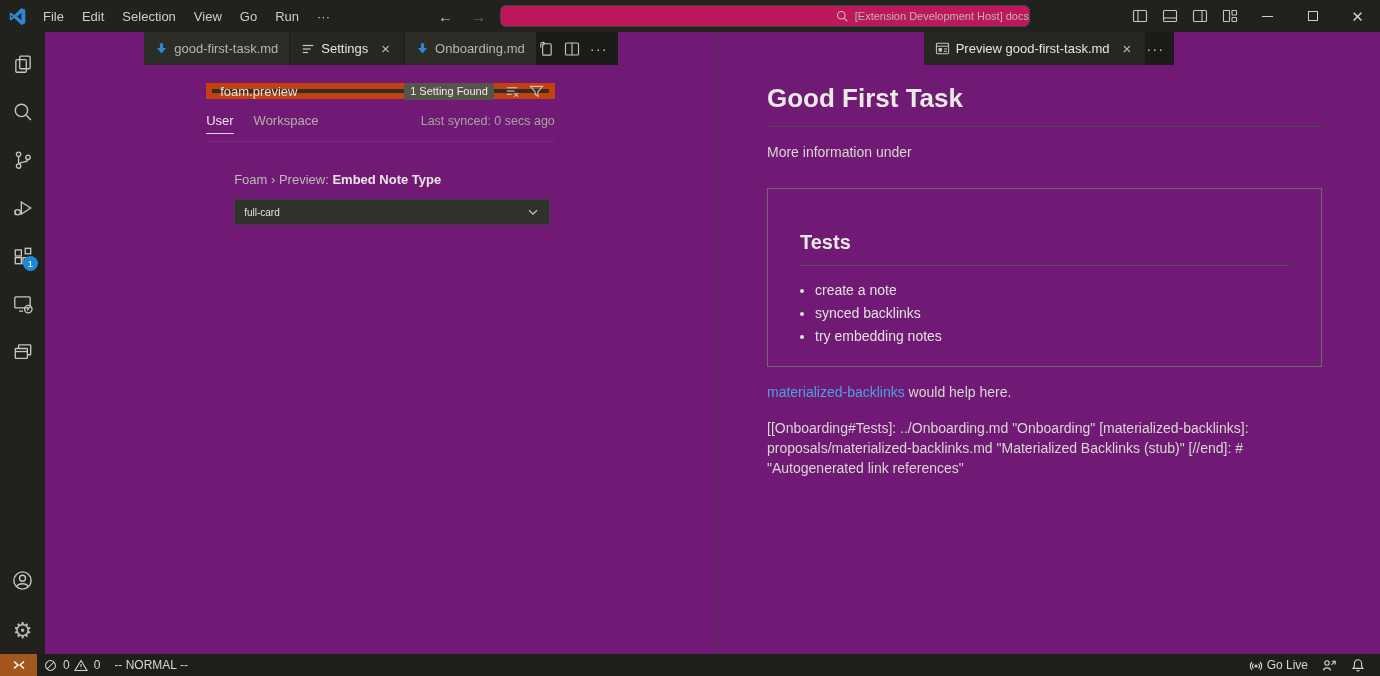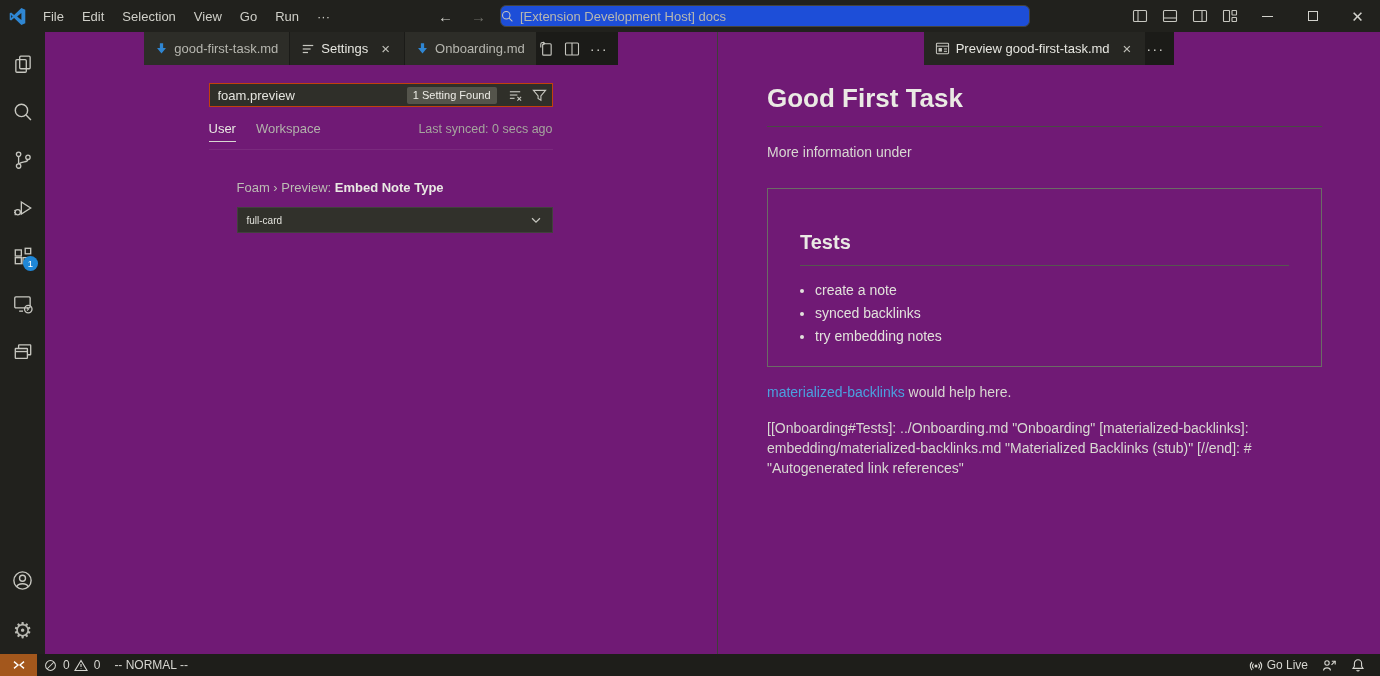--- a/index.html
+++ b/index.html
@@ -15,23 +15,23 @@
 
   
   .titlebar { height:32px; background:#21211d; display:flex; align-items:center; }
   .logo { margin:0 8px 0 9px; }
   .menus { display:flex; font-size:13px; color:#cfcfc8; }
   .menu-item { padding:4px 9px; border-radius:5px; cursor:default; }
   .tb-center { flex:1; display:flex; align-items:center; justify-content:center; gap:10px; }
   .nav-arrow { font-size:15px; color:#d2d2cc; padding:0 4px; }
   .nav-arrow.dim { color:#6e6e68; }
   .command-center {
-    width:530px; height:22px; background:#1d4ed8; border:1px solid #44443e;
-    border-radius:6px; display:flex; align-items:center; justify-content:flex-start;
-    gap:6px; font-size:13px; color:#b8b8b1;
+    width:530px; height:22px; background:#be185d; border:1px solid #44443e;
+    border-radius:6px; display:flex; align-items:center; justify-content:flex-end;
+    gap:6px; font-size:11px; color:#b8b8b1;
   }
   .tb-right { display:flex; align-items:center; height:100%; }
   .layout-btn { width:30px; height:32px; display:flex; align-items:center; justify-content:center; }
   .win-btn { width:45px; height:32px; display:flex; align-items:center; justify-content:center; color:#d2d2cc; }
   .win-min-glyph { width:11px; height:1px; background:#d2d2cc; }
   .win-max-glyph { width:10px; height:10px; border:1px solid #d2d2cc; }
   .win-close-glyph { font-size:15px; line-height:1; }
 
   
   .main { position:absolute; top:32px; bottom:22px; left:0; right:0; display:flex; }
@@ -52,21 +52,21 @@
   .preview-pane { flex:1; }
   .tabstrip { height:33px; background:#1b1b18; display:flex; align-items:stretch; font-size:13px; flex:none; }
   .tab { display:flex; align-items:center; gap:6px; padding:0 11px; background:#2d2d28; color:#b6b6af; border-right:1px solid #1b1b18; white-space:nowrap; }
   .tab.active { background:#262622; color:#e6e6e0; }
   .tab-close { font-size:15px; line-height:1; padding:1px 3px; border-radius:4px; color:#c0c0b9; margin-left:4px; }
   .tab-actions { margin-left:auto; display:flex; align-items:center; gap:10px; padding-right:10px; }
   .dots { font-size:15px; letter-spacing:1px; color:#c7c7c0; }
 
   
   .settings-body { padding:18px 24px 0 23px; }
-  .search-box { height:24px; background:#2f2f29; border:1px solid #c2410c; display:flex; align-items:center; }
+  .search-box { height:16px; background:#2f2f29; border:6px solid #c2410c; display:flex; align-items:center; }
   .search-box input {
     flex:1; background:transparent; border:none; outline:none; color:#e4e4de;
     font-size:13px; padding:0 8px; font-family:"Liberation Sans", sans-serif;
   }
   .found-badge { background:#54544b; color:#edece6; font-size:11px; padding:2.5px 6px; border-radius:2px; margin-right:7px; white-space:nowrap; }
   .search-icon-btn { width:24px; display:flex; justify-content:center; align-items:center; }
   .scope-row { display:flex; align-items:baseline; margin-top:14px; padding-bottom:7px; border-bottom:1px solid rgba(255,255,255,.07); font-size:13px; }
   .scope-tab { margin-right:20px; padding-bottom:5px; color:#b2b2ab; }
   .scope-tab.active { color:#e8e8e2; border-bottom:1px solid #d8d8d2; }
   .last-synced { margin-left:auto; color:#a5a59e; font-size:12.5px; }
@@ -361,21 +361,21 @@
         <h2>Tests</h2>
         <ul>
           <li>create a note</li>
           <li>synced backlinks</li>
           <li>try embedding notes</li>
         </ul>
       </div>
 
       <p class="link-line"><a class="md-link" href="#">materialized-backlinks</a><span> would help here.</span></p>
 
-      <p class="refs">[[Onboarding#Tests]: ../Onboarding.md "Onboarding" [materialized-backlinks]: embedding/materialized-backlinks.md "Materialized Backlinks (stub)" [//end]: # "Autogenerated link references"</p>
+      <p class="refs">[[Onboarding#Tests]: ../Onboarding.md "Onboarding" [materialized-backlinks]: proposals/materialized-backlinks.md "Materialized Backlinks (stub)" [//end]: # "Autogenerated link references"</p>
     </div>
   </div>
 </div>
 
 <div class="statusbar">
   <span class="remote-btn">
     <svg width="14" height="14" viewBox="0 0 14 14" fill="none" stroke="currentColor" stroke-width="1.4">
         <path d="M2 3.6 6 7 2 10.4"></path>
         <path d="M12 3.6 8 7 12 10.4"></path>
       </svg>

